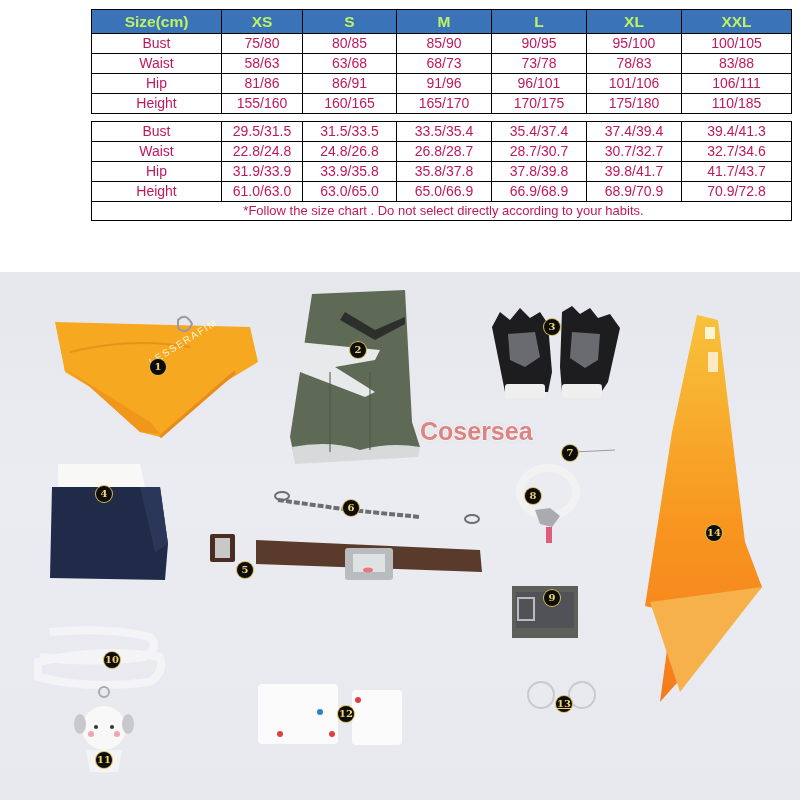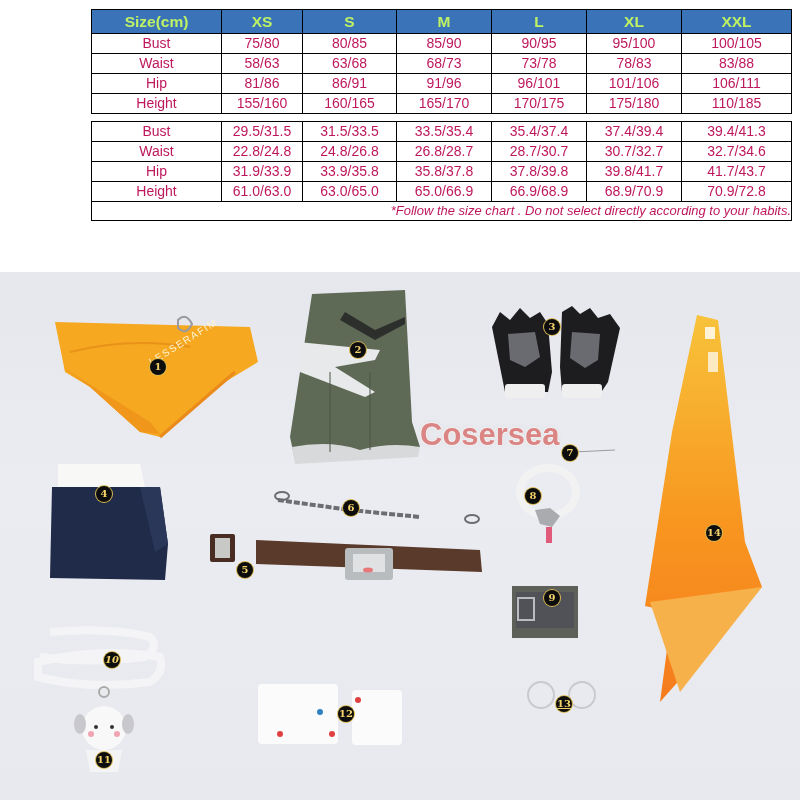--- a/index.html
+++ b/index.html
@@ -22,39 +22,39 @@
   .size-table col.c0 { width: 130px; }
   .size-table col.cx { width: 81px; }
   .size-table col.cs { width: 94px; }
   .size-table col.cm { width: 95px; }
   .size-table col.cl { width: 95px; }
   .size-table col.cxl { width: 95px; }
   .size-table col.cxxl { width: 110px; }
   #table-cm { top: 9px; }
   #table-inch { top: 121px; }
   .note-row td {
-    text-align: right; font-style: italic; font-size: 13px; padding-left: 4px;
+    text-align: center; font-size: 13px; padding-left: 4px;
     height: 19px; line-height: 18px;
   }
 
   .photo {
     position: absolute; left: 0; top: 272px; width: 800px; height: 528px;
     background: linear-gradient(180deg, #e6e7ed 0%, #ebecf1 40%, #e8e9ef 100%);
     overflow: hidden;
   }
   .photo svg { position: absolute; left: 0; top: 0; }
   .badge {
     position: absolute; width: 16px; height: 16px; border-radius: 50%;
     background: #0d0d0d; color: #f3d36a; font-family: "DejaVu Serif", serif;
     font-weight: bold; font-size: 10px; line-height: 16px; text-align: center;
     box-shadow: 0 0 0 1px #d8b850;
   }
   .watermark {
     position: absolute; left: 420px; top: 145px;
-    font-family: "Liberation Sans", sans-serif; font-size: 31px; font-weight: bold;
+    font-family: "Liberation Sans", sans-serif; font-size: 25px; font-weight: bold;
     color: #d97a78; letter-spacing: 0px;
     text-shadow: 0 0 2px #fff, 0 0 3px #fff, 0 0 4px #ccc;
     opacity: 0.9;
   }
   .scarf-text {
     position: absolute; left: 150px; top: 85px;
     transform: rotate(-32deg); transform-origin: left center;
     color: #fff3d0; font-size: 10px; letter-spacing: 1.5px; font-family: "Liberation Sans", sans-serif;
   }
 </style>
@@ -288,18 +288,18 @@
 
   <div class="badge" style="left:150px;top:87px;">1</div>
   <div class="badge" style="left:350px;top:70px;">2</div>
   <div class="badge" style="left:544px;top:47px;">3</div>
   <div class="badge" style="left:96px;top:214px;">4</div>
   <div class="badge" style="left:237px;top:290px;">5</div>
   <div class="badge" style="left:343px;top:228px;">6</div>
   <div class="badge" style="left:562px;top:173px;">7</div>
   <div class="badge" style="left:525px;top:216px;">8</div>
   <div class="badge" style="left:544px;top:318px;">9</div>
-  <div class="badge" style="left:104px;top:380px;font-style:italic;">10</div>
+  <div class="badge" style="left:104px;top:380px;">10</div>
   <div class="badge" style="left:96px;top:480px;">11</div>
   <div class="badge" style="left:338px;top:434px;">12</div>
   <div class="badge" style="left:556px;top:424px;text-decoration:underline;">13</div>
   <div class="badge" style="left:706px;top:253px;">14</div>
 </div>
 
 </body></html>

